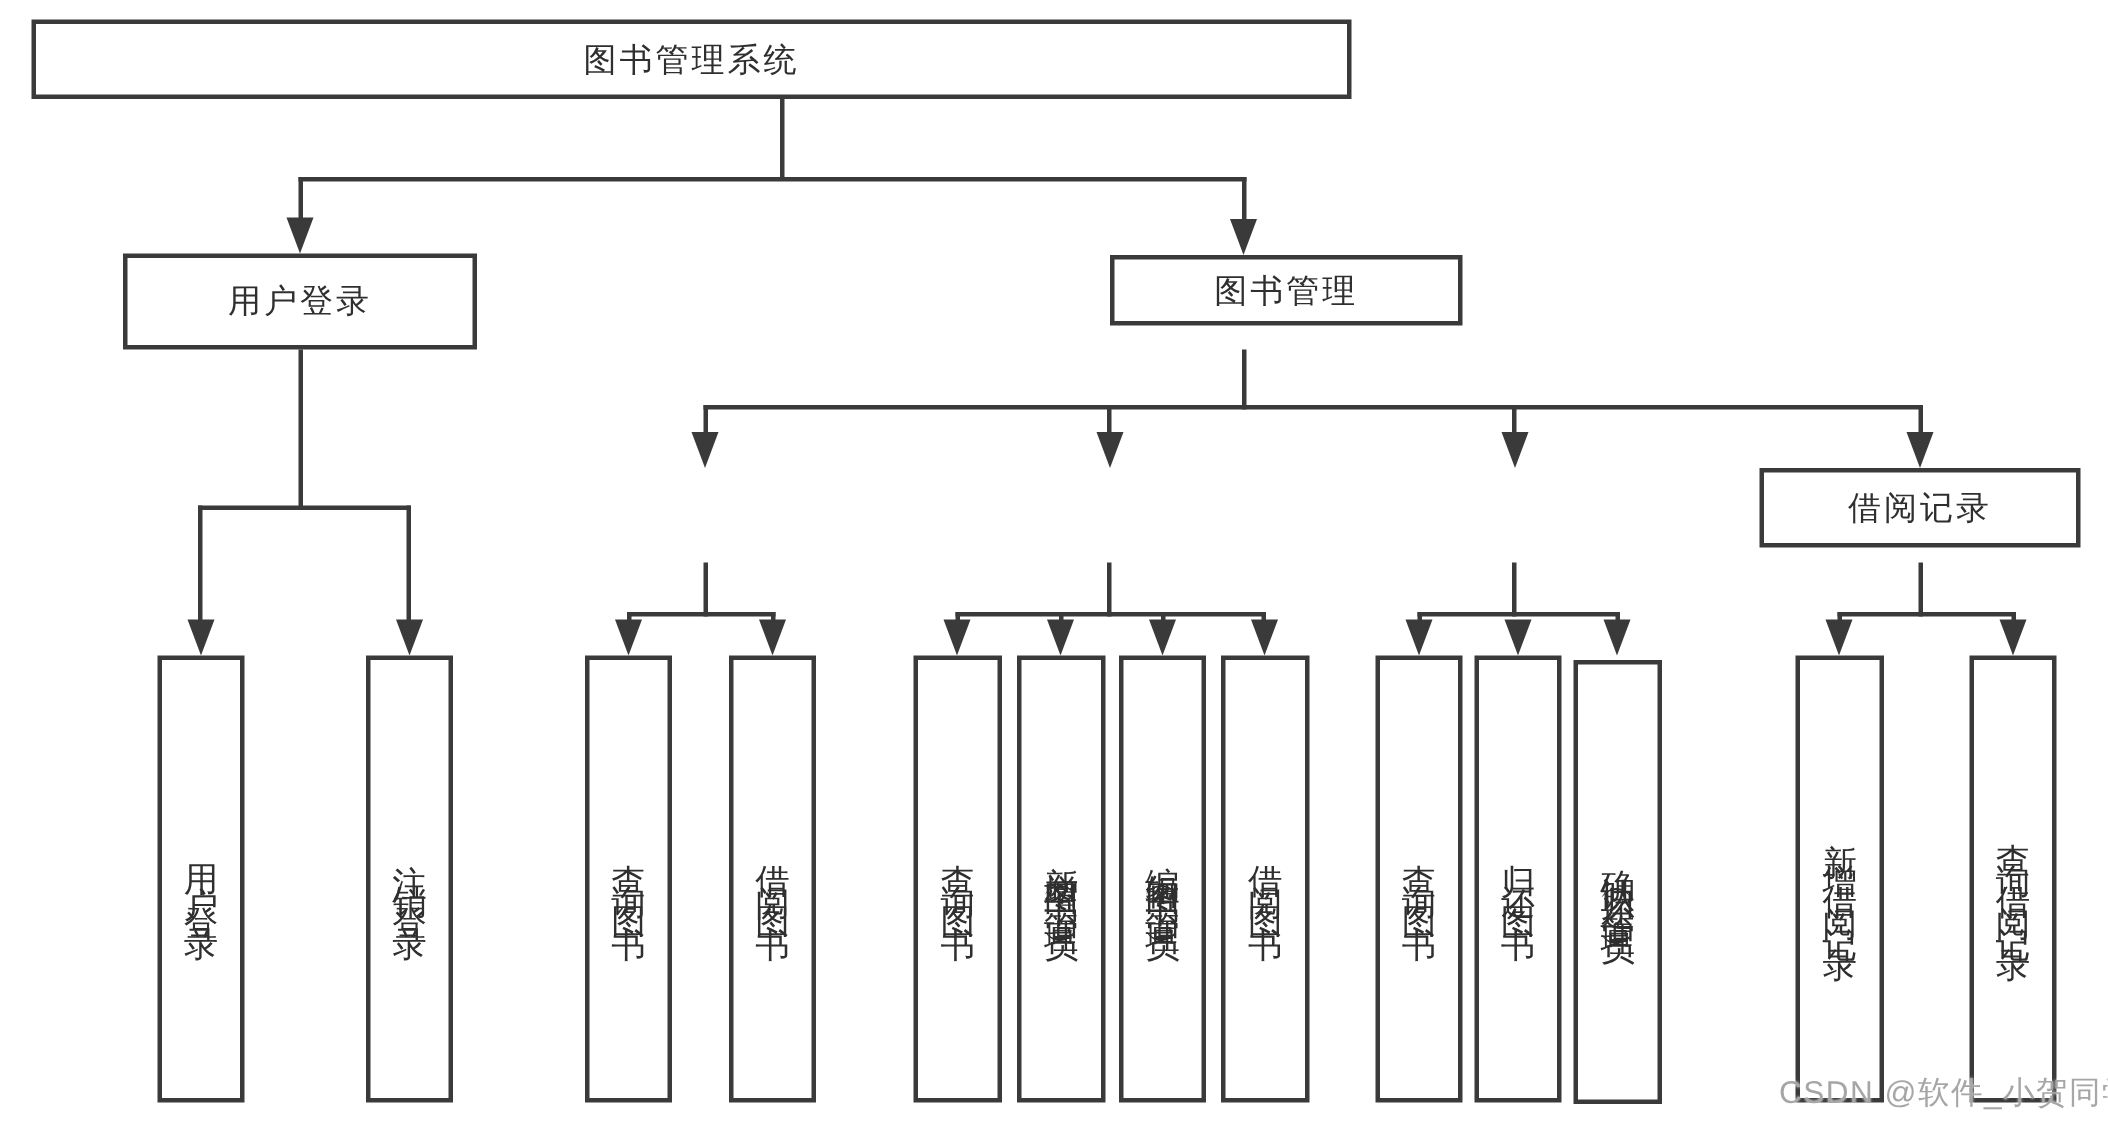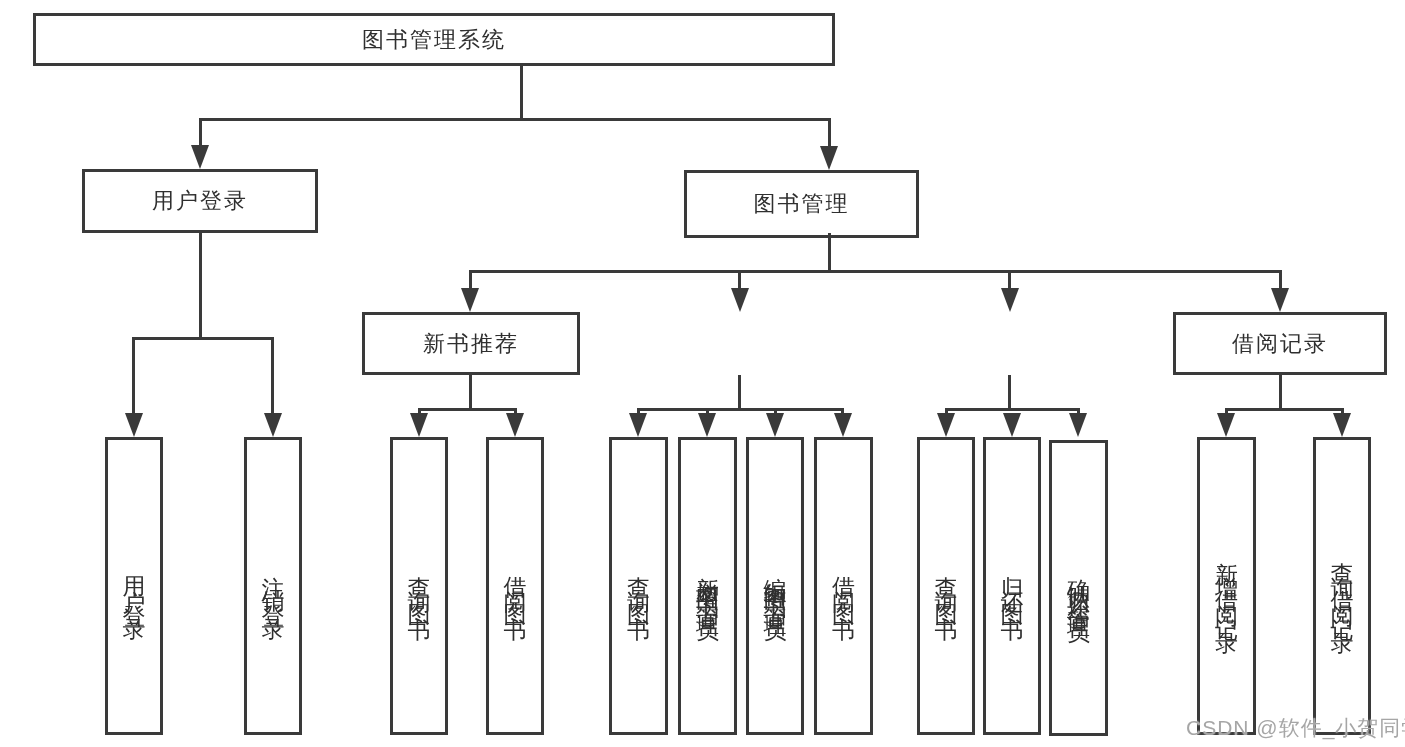--- a/index.html
+++ b/index.html
@@ -31,37 +31,37 @@
   .watermark{
     position:absolute;left:1186px;top:714px;font-size:21px;letter-spacing:1px;
     color:var(--watermark);text-shadow:0 0 2px #ffffff;white-space:nowrap;
   }
 </style>
 </head>
 <body>
 
 <div id="canvas">
 
-  <div class="box" style="left:33px;top:13px;width:802px;height:53px;">
+  <div class="box" style="left:21px;top:13px;width:880px;height:53px;">
     <span>图书管理系统</span>
   </div>
 
   <div>
     <div class="vl" style="left:520px;top:66px;height:52px;"></div>
     <div class="hl" style="left:199px;top:118px;width:632px;"></div>
     <div class="vl" style="left:199px;top:118px;height:32px;"></div>
     <div class="vl" style="left:828px;top:118px;height:32px;"></div>
     <div class="ar" style="left:191px;top:145px;"></div>
     <div class="ar" style="left:820px;top:146px;"></div>
   </div>
 
   <div class="box" style="left:82px;top:169px;width:236px;height:64px;">
     <span>用户登录</span>
   </div>
-  <div class="box" style="left:684px;top:170px;width:235px;height:68px;">
+  <div class="box" style="left:740px;top:170px;width:235px;height:47px;">
     <span>图书管理</span>
   </div>
 
   <div>
     <div class="vl" style="left:199px;top:233px;height:107px;"></div>
     <div class="hl" style="left:132px;top:337px;width:142px;"></div>
     <div class="vl" style="left:132px;top:337px;height:78px;"></div>
     <div class="vl" style="left:271px;top:337px;height:78px;"></div>
     <div class="ar" style="left:125px;top:413px;"></div>
     <div class="ar" style="left:264px;top:413px;"></div>
@@ -73,24 +73,21 @@
     <div class="vl" style="left:469px;top:270px;height:22px;"></div>
     <div class="vl" style="left:738px;top:270px;height:22px;"></div>
     <div class="vl" style="left:1008px;top:270px;height:22px;"></div>
     <div class="vl" style="left:1279px;top:270px;height:22px;"></div>
     <div class="ar" style="left:461px;top:288px;"></div>
     <div class="ar" style="left:731px;top:288px;"></div>
     <div class="ar" style="left:1001px;top:288px;"></div>
     <div class="ar" style="left:1271px;top:288px;"></div>
   </div>
 
-  <div class="box" style="left:362px;top:312px;width:218px;height:63px;">
-    <span>新书推荐</span>
-  </div>
-  <div class="box" style="left:1173px;top:312px;width:214px;height:63px;">
+  <div class="box" style="left:1173px;top:312px;width:214px;height:53px;">
     <span>借阅记录</span>
   </div>
 
   <div>
     <div class="vl" style="left:469px;top:375px;height:36px;"></div>
     <div class="hl" style="left:418px;top:408px;width:99px;"></div>
     <div class="vl" style="left:418px;top:408px;height:9px;"></div>
     <div class="vl" style="left:514px;top:408px;height:9px;"></div>
     <div class="ar" style="left:410px;top:413px;"></div>
     <div class="ar" style="left:506px;top:413px;"></div>

